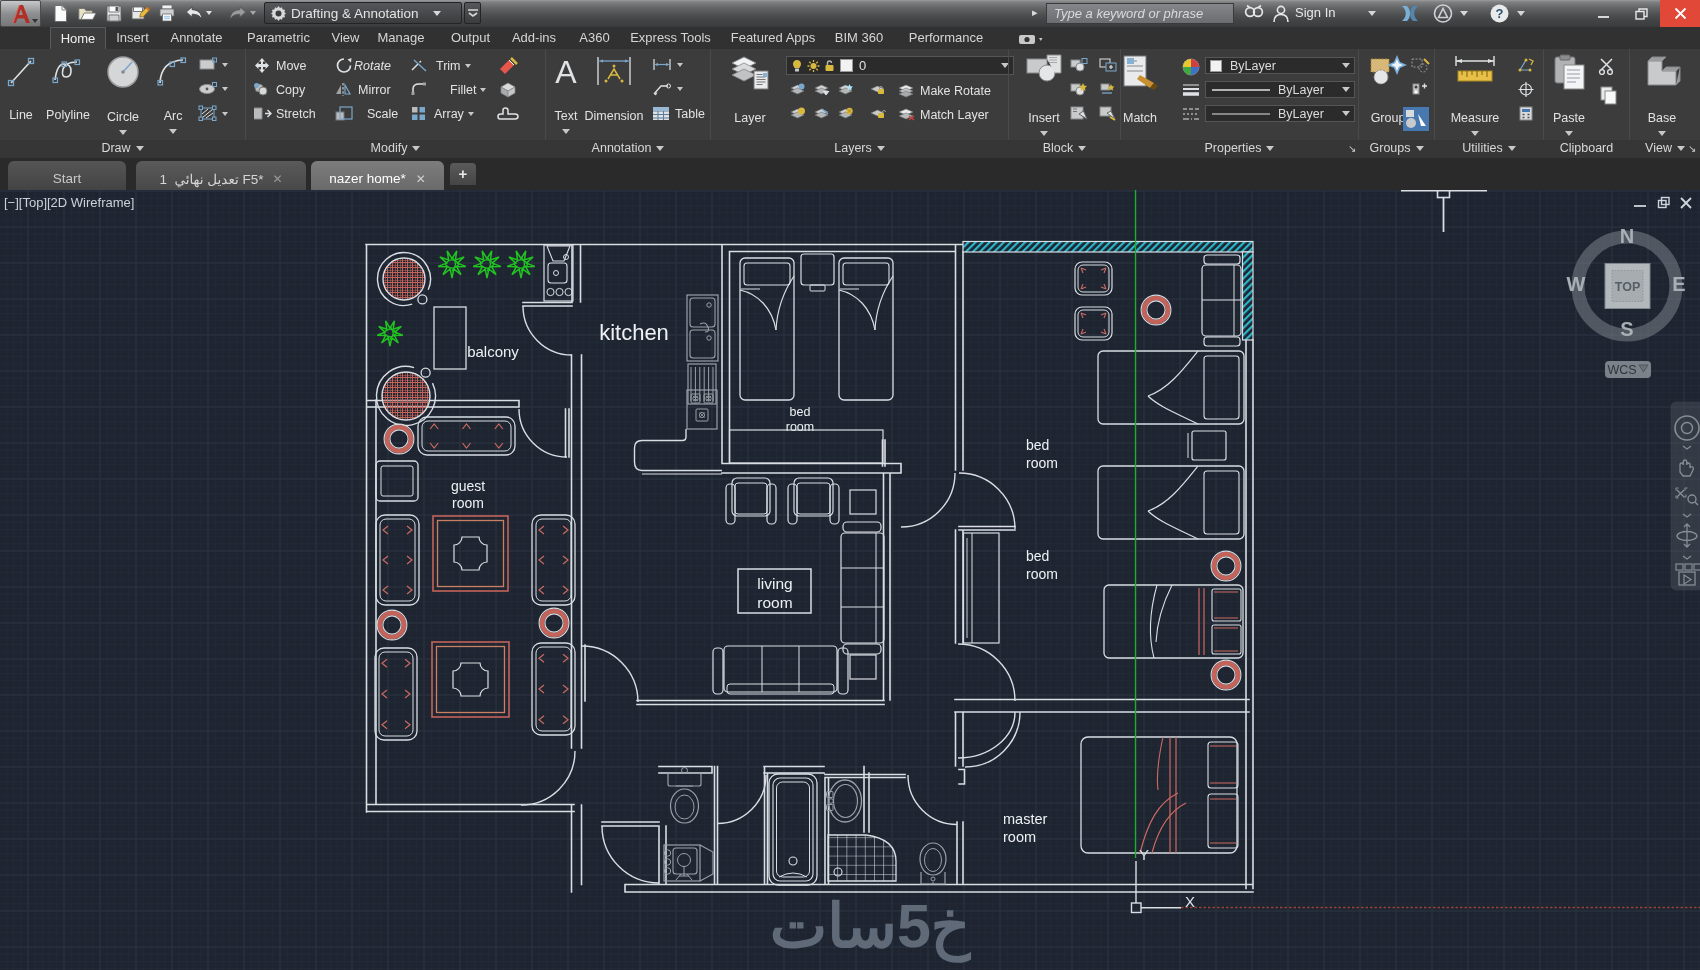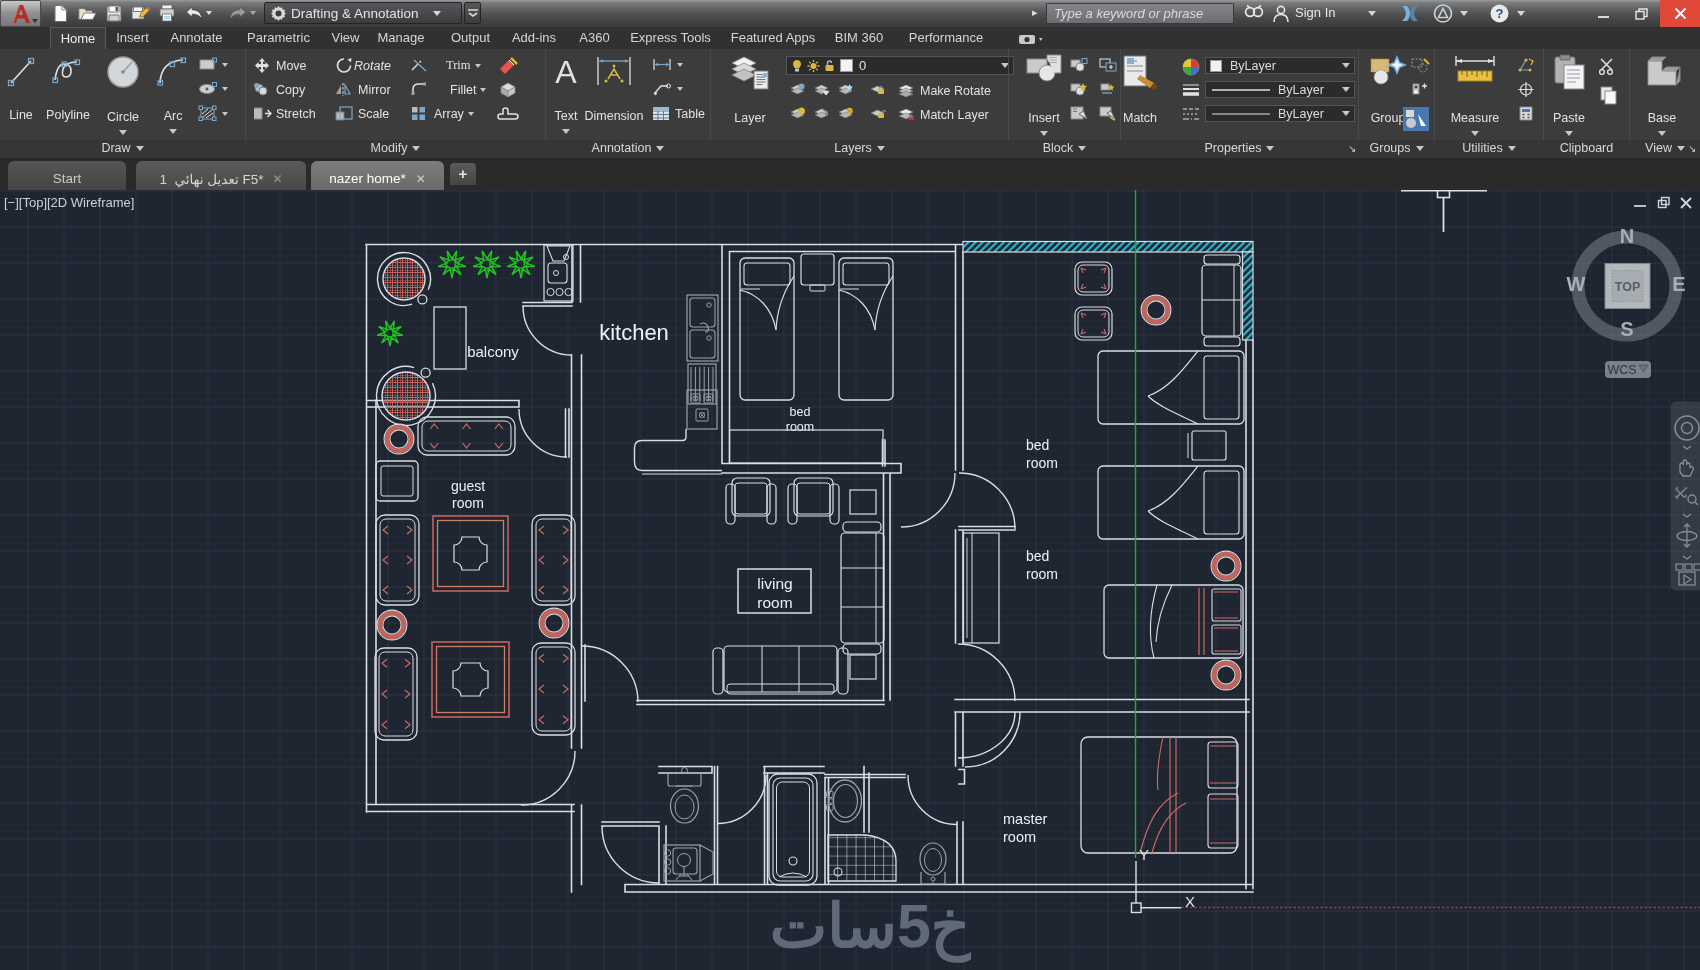--- a/index.html
+++ b/index.html
@@ -289,29 +289,29 @@
           <path d="M7 4 L7 13 L2 13 Z" fill="#9fa1a3"></path>
           <path d="M11 4 L11 13 L16 13 Z" fill="none" stroke="#7aa7cc" stroke-width="1.2"></path>
         </svg>
         <span style="margin-left:4px;">Mirror</span>
       </div>
 <div class="smallrow" style="left:334px;top:56px;">
         <svg width="20" height="17" viewBox="0 0 20 17">
           <rect x="2" y="7" width="8" height="8" fill="#b9bbbd" stroke="#777"></rect>
           <rect x="6" y="2" width="12" height="12" fill="none" stroke="#7aa7cc" stroke-width="1.2"></rect>
         </svg>
-        <span style="margin-left:4px;">Scale</span>
+        <span style="margin-left:13px;">Scale</span>
       </div>
 <div class="smallrow" style="left:410px;top:8px;">
         <svg width="20" height="17" viewBox="0 0 20 17">
           <path d="M2 13 L8 7" stroke="#dfe2e4" stroke-width="1.4"></path>
           <path d="M9.5 5.5 L11.5 3.5" stroke="#dfe2e4" stroke-width="1.4" stroke-dasharray="2 1.5"></path>
           <path d="M4 3 L16 14" stroke="#7aa7cc" stroke-width="1.4"></path>
         </svg>
-        <span style="margin-left:16px;font-family:Liberation Serif, serif;">Trim</span>
+        <span style="margin-left:6px;">Trim</span>
         <div class="da"></div>
       </div>
 <div class="smallrow" style="left:410px;top:32px;">
         <svg width="20" height="17" viewBox="0 0 20 17">
           <path d="M3 14 L3 8 Q3 3 9 3 L16 3" fill="none" stroke="#dfe2e4" stroke-width="1.5"></path>
           <path d="M3 14 L3 11 M13 3 L16 3" stroke="#9fa1a3" stroke-width="3"></path>
         </svg>
         <span style="margin-left:20px;">Fillet</span>
         <div class="da"></div>
       </div>

